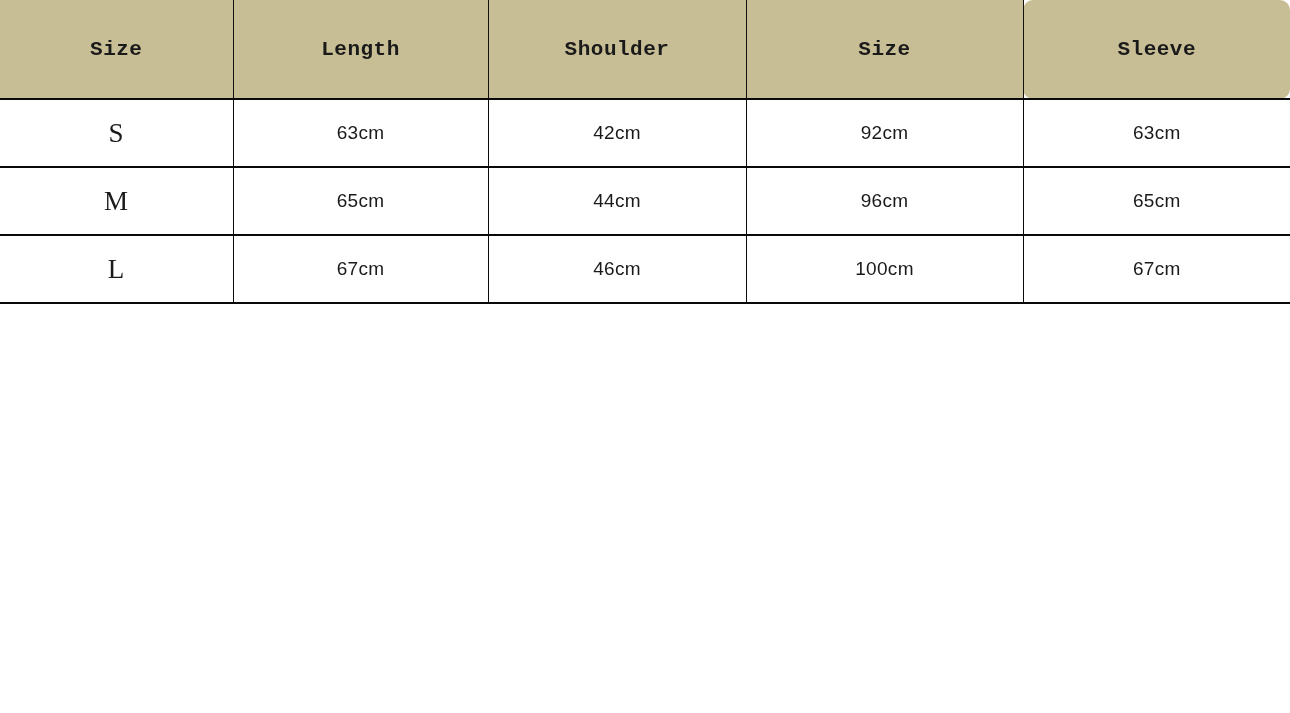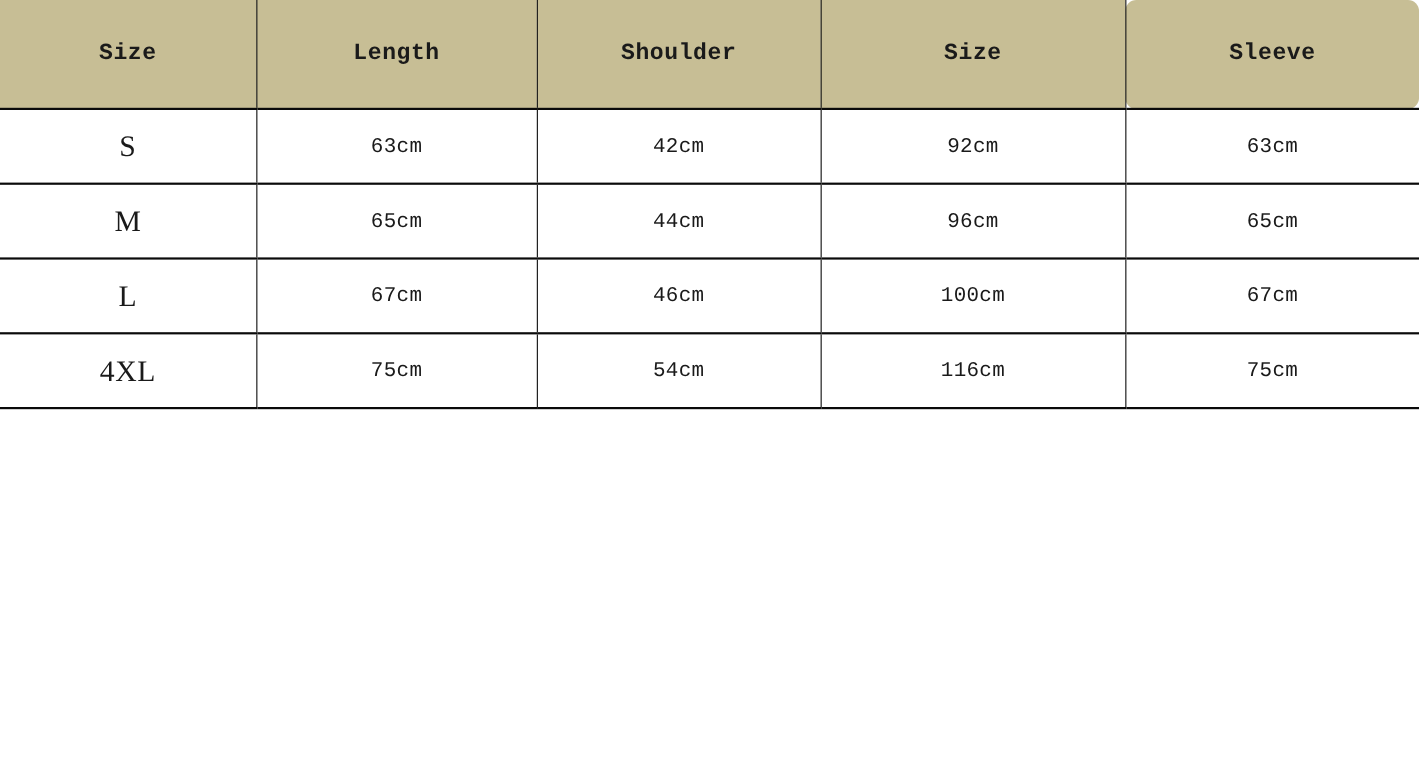--- a/index.html
+++ b/index.html
@@ -68,21 +68,21 @@
   .size-chart td:last-child  { border-right: none; }
 
   .cell-size {
     font-family: "Liberation Serif", "DejaVu Serif", serif;
     font-size: 27px;
     font-weight: 400;
     letter-spacing: 0.5px;
   }
 
   .cell-measure {
-    font-family: Liberation Mono, monospace;
+    font-family: Liberation Sans, sans-serif;
     font-size: 19px;
     font-weight: 400;
     letter-spacing: 0.3px;
   }
 </style>
 </head>
 <body>
 
 <table class="size-chart">
   <colgroup>
@@ -116,21 +116,14 @@
         <td class="cell-measure">96cm</td>
         <td class="cell-measure">65cm</td>
       </tr>
       <tr>
         <td class="cell-size">L</td>
         <td class="cell-measure">67cm</td>
         <td class="cell-measure">46cm</td>
         <td class="cell-measure">100cm</td>
         <td class="cell-measure">67cm</td>
       </tr>
-      <tr>
-        <td class="cell-size">4XL</td>
-        <td class="cell-measure">75cm</td>
-        <td class="cell-measure">54cm</td>
-        <td class="cell-measure">116cm</td>
-        <td class="cell-measure">75cm</td>
-      </tr>
     </tbody>
 </table>
 
 </body></html>

